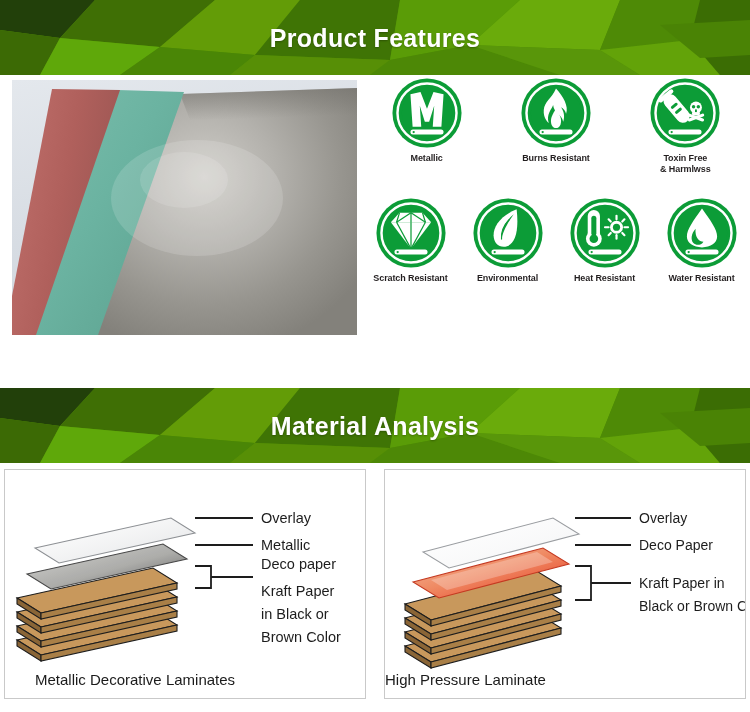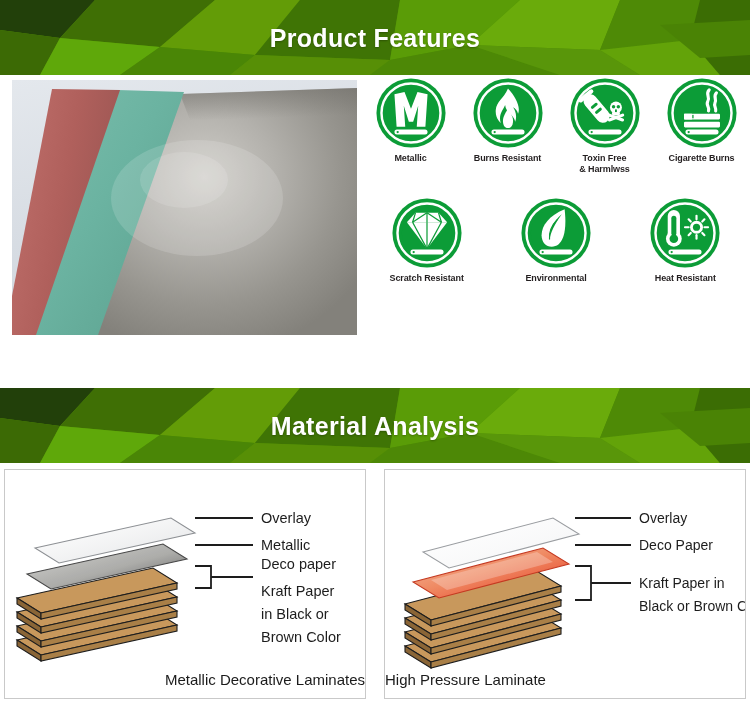--- a/index.html
+++ b/index.html
@@ -128,21 +128,21 @@
   .panel-caption {
     position: absolute;
     left: 0;
     right: 0;
     bottom: 10px;
     text-align: left;
     font-size: 15px;
     color: #1b1b1b;
     font-family: "Liberation Sans", sans-serif;
   }
-  .panel.left .panel-caption { text-align: right; padding-left: 30px; }
+  .panel.left .panel-caption { text-align: left; padding-left: 30px; }
 
   .leader-text {
     font-family: "Liberation Sans", sans-serif;
   }
 </style>
 </head>
 <body>
 
 <div class="banner">
   <svg class="poly-bg" viewBox="0 0 750 75" preserveAspectRatio="none">
@@ -265,36 +265,20 @@
             <rect x="8.6" y="12" width="2.8" height="4" fill="#0c9c37"></rect>
             <rect x="-3" y="22" width="26" height="4.6" rx="2.3" transform="rotate(20 10 24)"></rect>
             <rect x="-3" y="22" width="26" height="4.6" rx="2.3" transform="rotate(-20 10 24)"></rect>
           </g>
           <rect x="27" y="73" width="46" height="7" rx="3.5" fill="#ffffff"></rect>
           <circle cx="31.5" cy="76.5" r="1.6" fill="#0c9c37"></circle>
         </svg>
         <div class="icon-label">Toxin Free<br>&amp; Harmlwss</div>
       </div>
 
-      <div class="icon-cell">
-        <svg class="icon-badge" viewBox="0 0 100 100">
-          <circle cx="50" cy="50" r="48" fill="#0c9c37"></circle>
-          <circle cx="50" cy="50" r="41" fill="none" stroke="#ffffff" stroke-width="3.4"></circle>
-          <circle cx="50" cy="50" r="35" fill="#0c9c37"></circle>
-          <path d="M60 18 C54 24 62 28 58 34 C55 39 61 42 59 47" stroke="#ffffff" stroke-width="4.4" fill="none" stroke-linecap="round"></path>
-          <path d="M70 22 C65 27 71 31 68 36 C66 40 70 43 69 47" stroke="#ffffff" stroke-width="4.4" fill="none" stroke-linecap="round"></path>
-          <rect x="25" y="51" width="50" height="8" rx="1.6" fill="#ffffff"></rect>
-          <rect x="25" y="62" width="50" height="8" rx="1.6" fill="#ffffff"></rect>
-          <rect x="25" y="51" width="11" height="8" fill="#ffffff"></rect>
-          <rect x="36.5" y="52.6" width="1.8" height="4.8" fill="#0c9c37"></rect>
-          <rect x="27" y="73" width="46" height="7" rx="3.5" fill="#ffffff"></rect>
-          <circle cx="31.5" cy="76.5" r="1.6" fill="#0c9c37"></circle>
-        </svg>
-        <div class="icon-label">Cigarette Burns</div>
-      </div>
 
     </div>
 
     <div class="icon-row r2">
 
       <div class="icon-cell">
         <svg class="icon-badge" viewBox="0 0 100 100">
           <circle cx="50" cy="50" r="48" fill="#0c9c37"></circle>
           <circle cx="50" cy="50" r="41" fill="none" stroke="#ffffff" stroke-width="3.4"></circle>
           <circle cx="50" cy="50" r="35" fill="#0c9c37"></circle>
@@ -354,20 +338,34 @@
             <line x1="74" y1="50" x2="77" y2="53"></line>
             <line x1="77" y1="31" x2="74" y2="34"></line>
             <line x1="58" y1="50" x2="55" y2="53"></line>
           </g>
           <rect x="27" y="73" width="46" height="7" rx="3.5" fill="#ffffff"></rect>
           <circle cx="31.5" cy="76.5" r="1.6" fill="#0c9c37"></circle>
         </svg>
         <div class="icon-label">Heat Resistant</div>
       </div>
 
+      <div class="icon-cell">
+        <svg class="icon-badge" viewBox="0 0 100 100">
+          <circle cx="50" cy="50" r="48" fill="#0c9c37"></circle>
+          <circle cx="50" cy="50" r="41" fill="none" stroke="#ffffff" stroke-width="3.4"></circle>
+          <circle cx="50" cy="50" r="35" fill="#0c9c37"></circle>
+          <path d="M50 16 C38 33 29 45 29 55 C29 64 38 70 50 70
+                   C62 70 71 64 71 55 C71 45 62 33 50 16 Z" fill="#ffffff"></path>
+          <path d="M41 44 C35 51 34 59 38 64 C42 68 49 67 52 62
+                   C46 62 40 56 41 44 Z" fill="#0c9c37"></path>
+          <rect x="27" y="73" width="46" height="7" rx="3.5" fill="#ffffff"></rect>
+          <circle cx="31.5" cy="76.5" r="1.6" fill="#0c9c37"></circle>
+        </svg>
+        <div class="icon-label">Water Resistant</div>
+      </div>
 
     </div>
   </div>
 </div>
 
 <div class="gap"></div>
 
 <div class="banner">
   <svg class="poly-bg" viewBox="0 0 750 75" preserveAspectRatio="none">
     <rect x="0" y="0" width="750" height="75" fill="#4f8f06"></rect>

